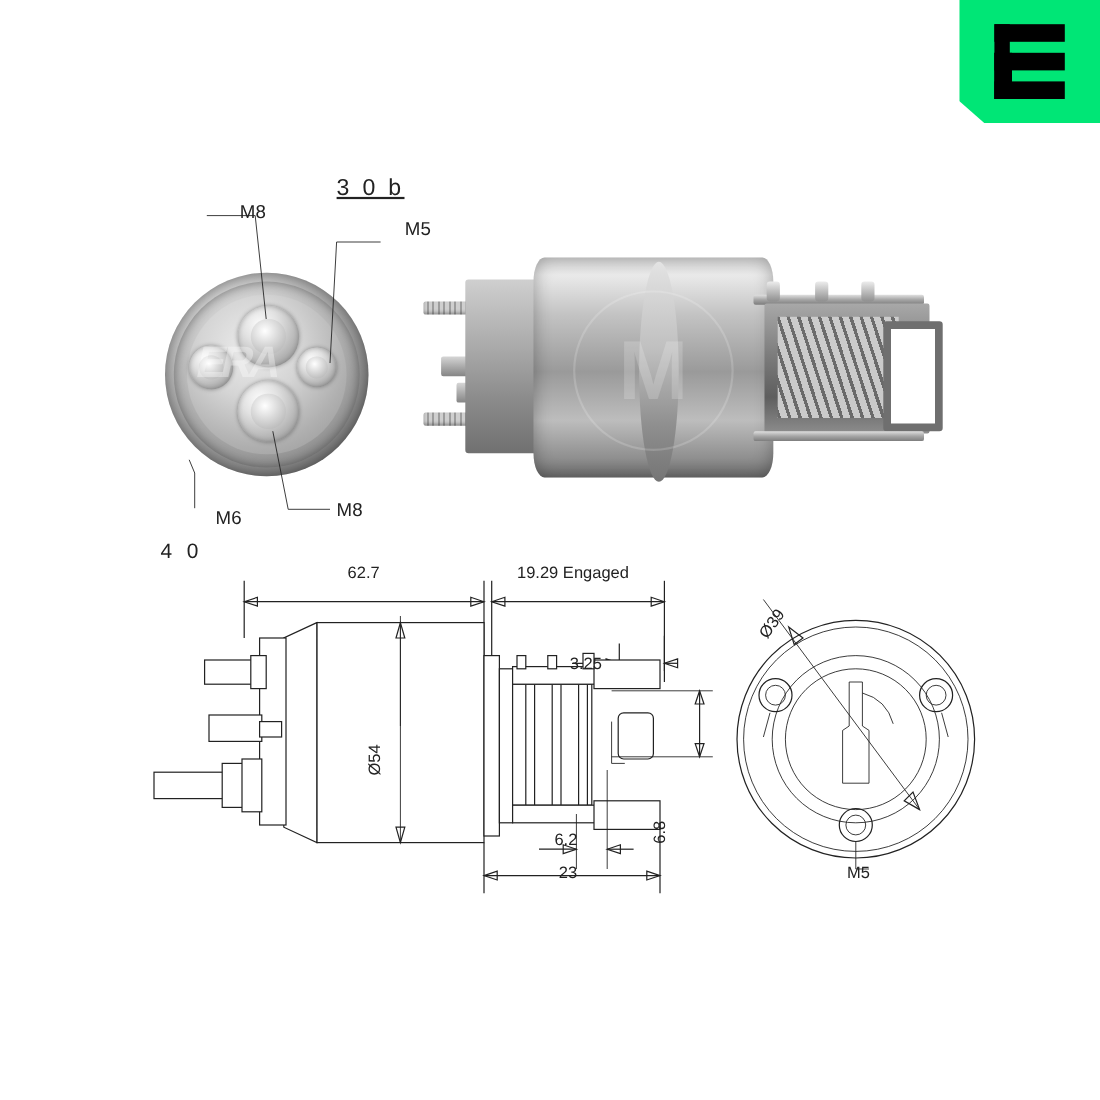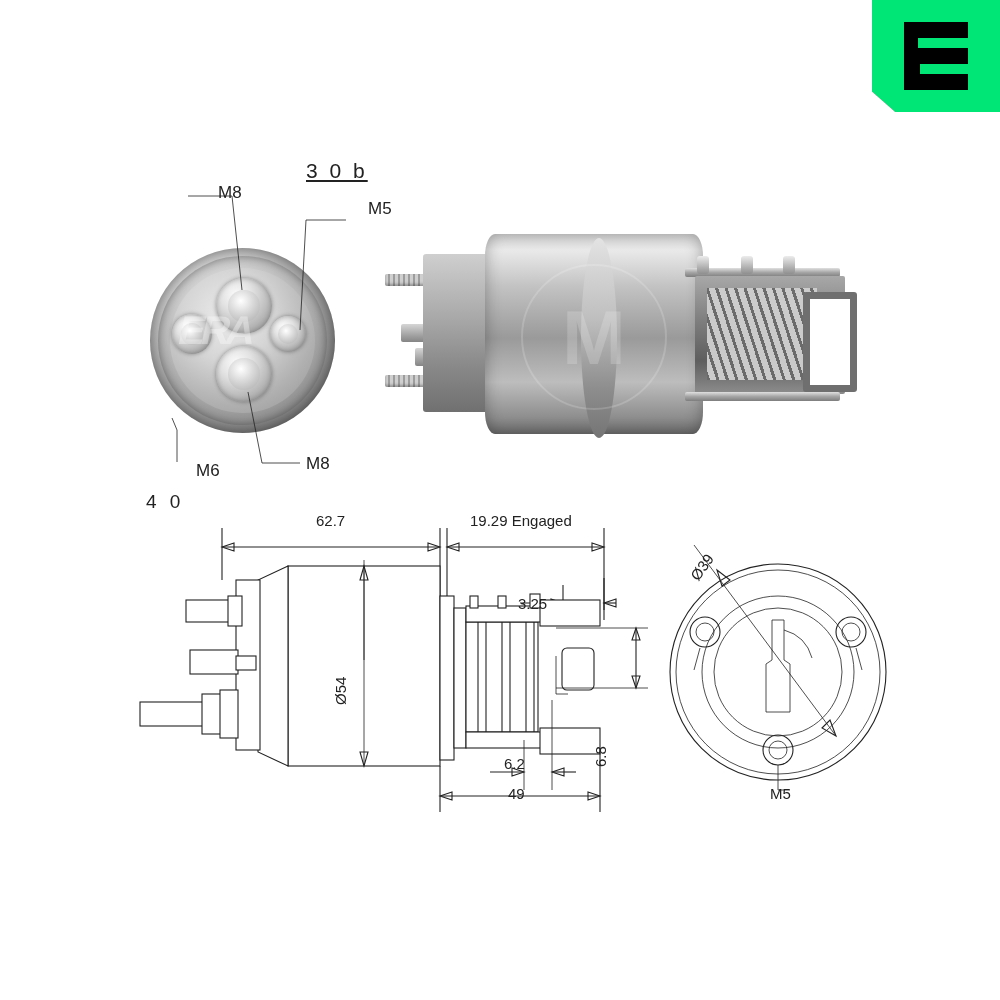--- a/index.html
+++ b/index.html
@@ -300,17 +300,17 @@
       <polyline points="778,765 778,790 790,790" class="thin"></polyline>
     </g>
   </svg>
 
   <span class="lbl lbl-md" style="left:316px;top:513px;text-align:center;">62.7</span>
   <span class="lbl lbl-md" style="left:470px;top:513px;">19.29 Engaged</span>
   <span class="lbl lbl-md" style="left:518px;top:556px;margin-top:40px;">3.25</span>
   <span class="lbl lbl-md rot90" style="left:348px;top:690px;">Ø54</span>
   <span class="lbl lbl-md rot90" style="left:608px;top:752px;">6.8</span>
   <span class="lbl lbl-md" style="left:504px;top:756px;">6.2</span>
-  <span class="lbl lbl-md" style="left:508px;top:786px;">49</span>
+  <span class="lbl lbl-md" style="left:508px;top:786px;">23</span>
   <span class="lbl lbl-md rot60" style="left:700px;top:568px;">Ø39</span>
   <span class="lbl lbl-md" style="left:770px;top:786px;">M5</span>
 
 </div>
 
 </body></html>

